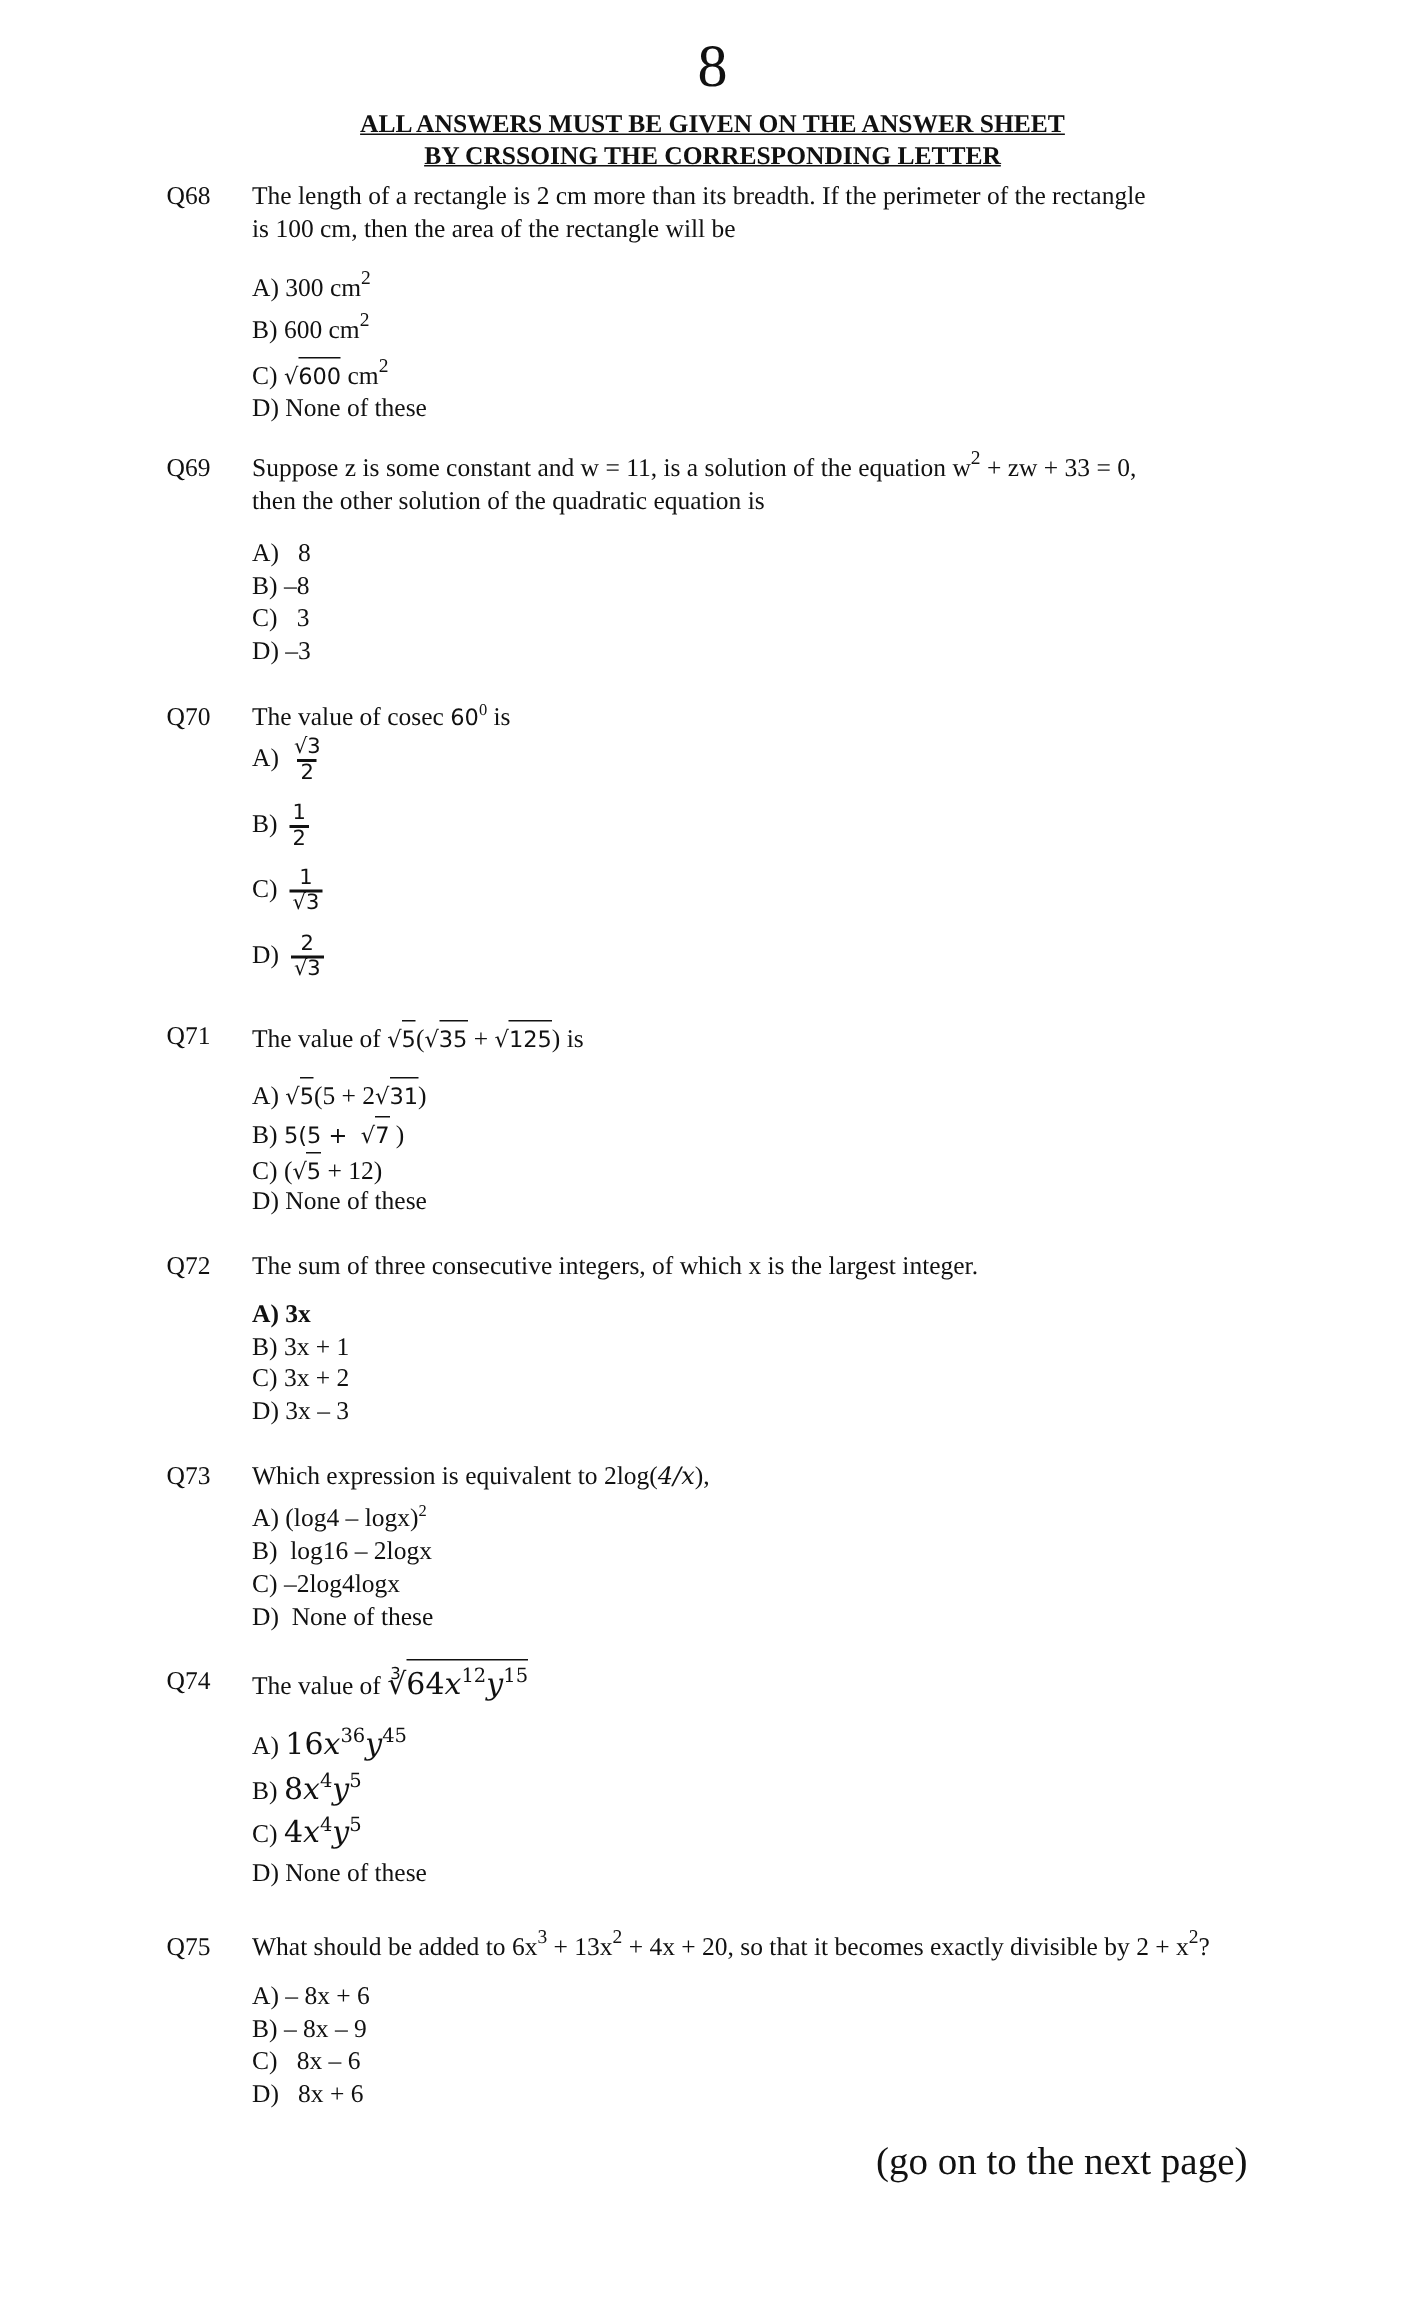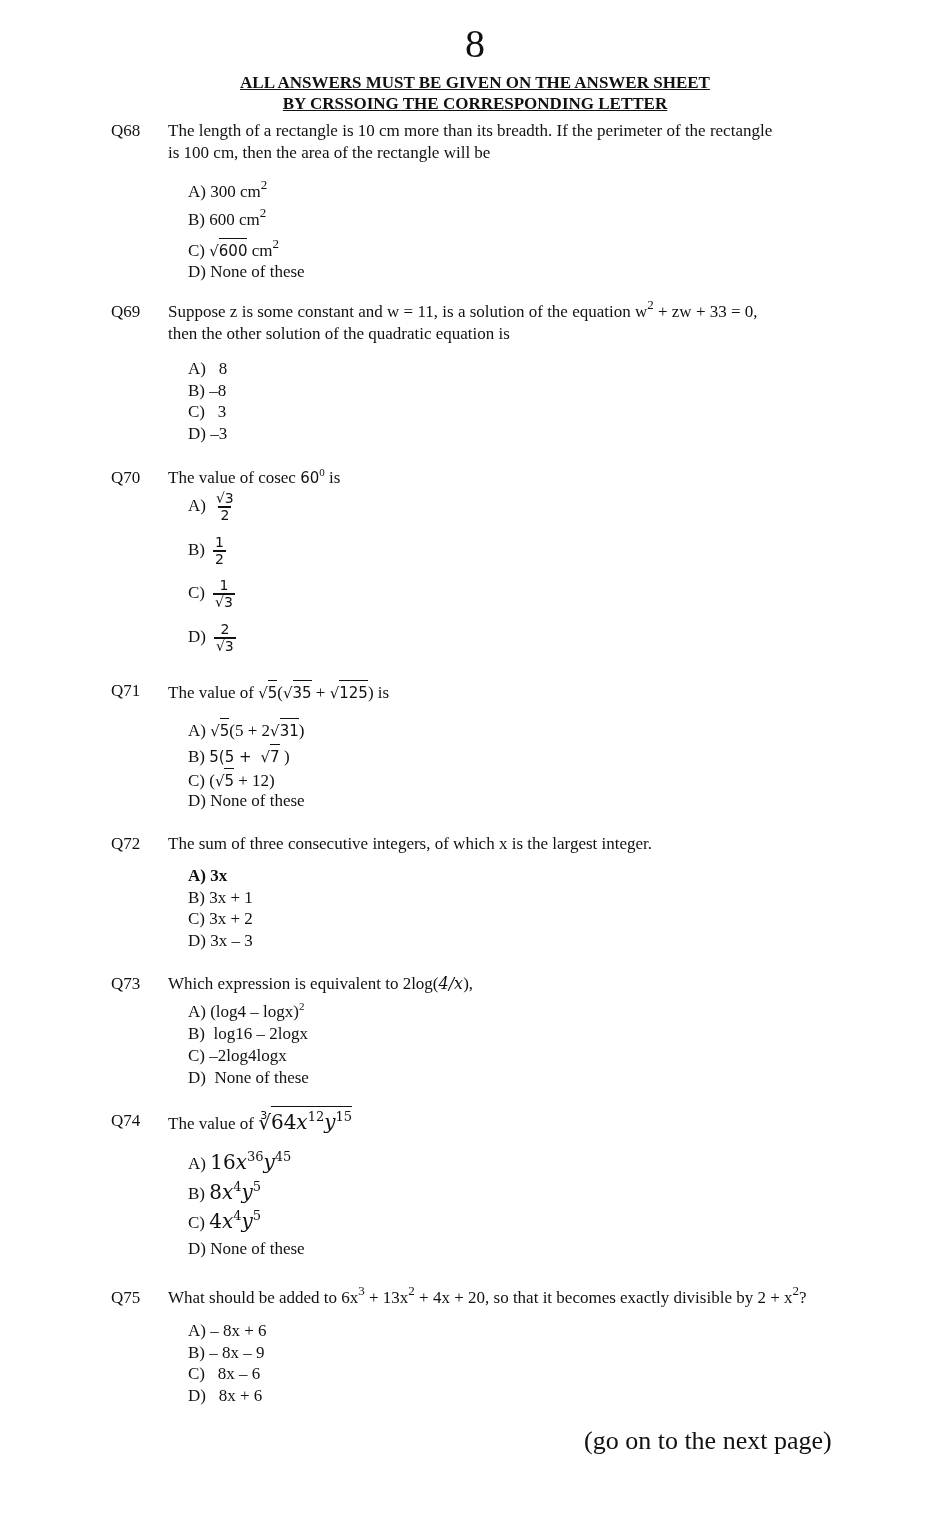--- a/index.html
+++ b/index.html
@@ -16,21 +16,21 @@
       left: 0; width: 950px; top: 22px; text-align: center;
       font-size: 40px; line-height: 44px;
     }
     .instruction {
       left: 0; width: 950px; text-align: center;
       font-weight: bold; font-size: 17px; text-decoration: underline;
       line-height: 20px;
     }
     .qnum { left: 111px; font-size: 17px; line-height: 22px; }
     .qtext { left: 168px; font-size: 17px; line-height: 22px; white-space: nowrap; }
-    .opt { left: 168px; font-size: 17px; line-height: 21.5px; white-space: nowrap; margin-left: 20px; }
+    .opt { left: 168px; font-size: 17px; line-height: 21.5px; white-space: nowrap; }
     .math { font-family: "DejaVu Sans", sans-serif; font-size: 15px; }
     .mathbig { font-family: "DejaVu Serif", serif; font-style: italic; font-size: 20px; }
     .mathbig .n { font-style: normal; }
     sup.sq { font-size: 13px; position: relative; top: -8px; vertical-align: baseline; }
     sup.s { font-size: 11px; vertical-align: super; line-height: 0; }
     sup.mb { font-size: 13px; vertical-align: super; line-height: 0; font-style: normal; }
     .rad { border-top: 1.4px solid #111; padding-top: 4px; display: inline-block; line-height: 16px; }
     .frac {
       display: inline-flex; flex-direction: column; align-items: center;
       vertical-align: middle; font-family: "DejaVu Sans", sans-serif; font-size: 14px;
@@ -44,21 +44,21 @@
   </style>
 </head>
 <body>
 
 <div class="abs page-number">8</div>
 <div class="abs instruction" style="top:73px;">ALL ANSWERS MUST BE GIVEN ON THE ANSWER SHEET</div>
 <div class="abs instruction" style="top:94px;">BY CRSSOING THE CORRESPONDING LETTER</div>
 
 <div>
   <div class="abs qnum" style="top:120px;">Q68</div>
-  <div class="abs qtext" style="top:120px;">The length of a rectangle is 10 cm more than its breadth. If the perimeter of the rectangle</div>
+  <div class="abs qtext" style="top:120px;">The length of a rectangle is 2 cm more than its breadth. If the perimeter of the rectangle</div>
   <div class="abs qtext" style="top:142px;">is 100 cm, then the area of the rectangle will be</div>
   <div class="abs opt" style="top:181px;">
     <span>A)</span>
     <span>300 cm</span><sup class="sq">2</sup>
   </div>
   <div class="abs opt" style="top:209px;">
     <span>B)</span>
     <span>600 cm</span><sup class="sq">2</sup>
   </div>
   <div class="abs opt" style="top:238px;">

